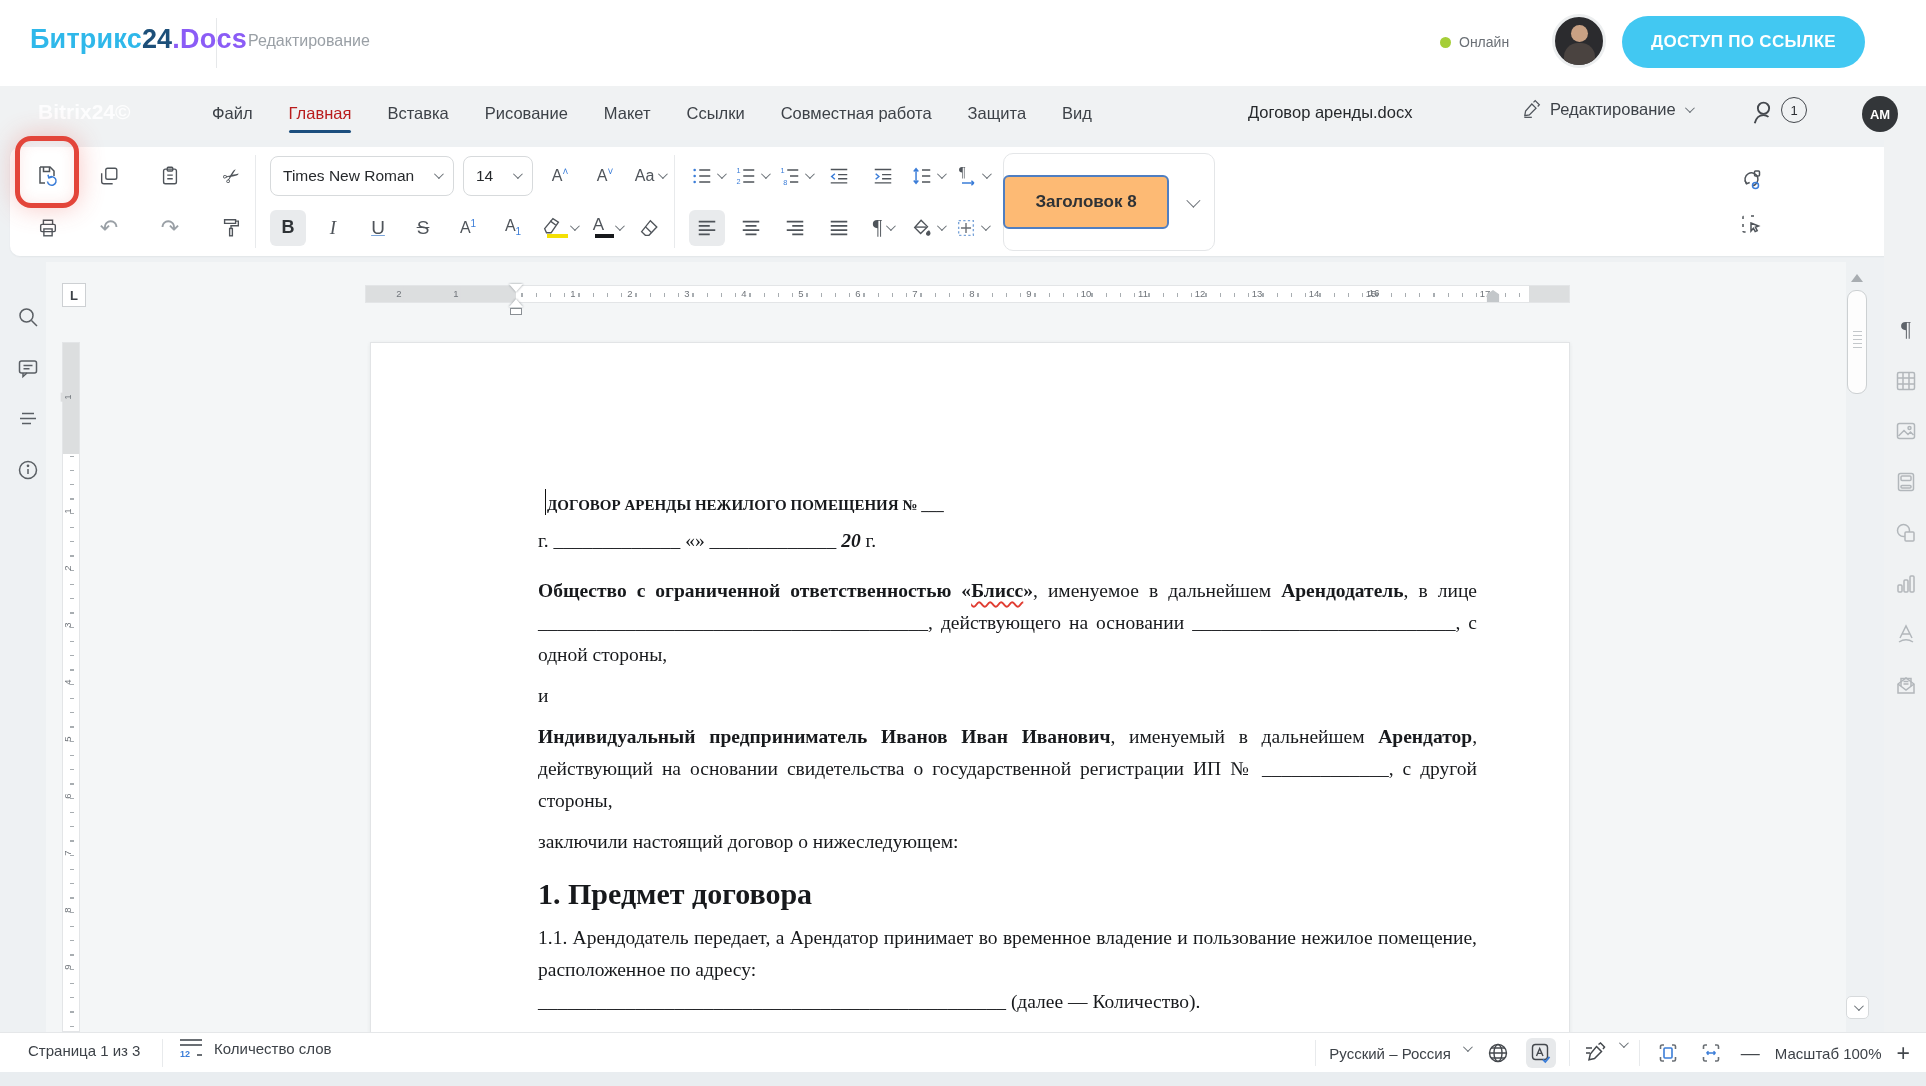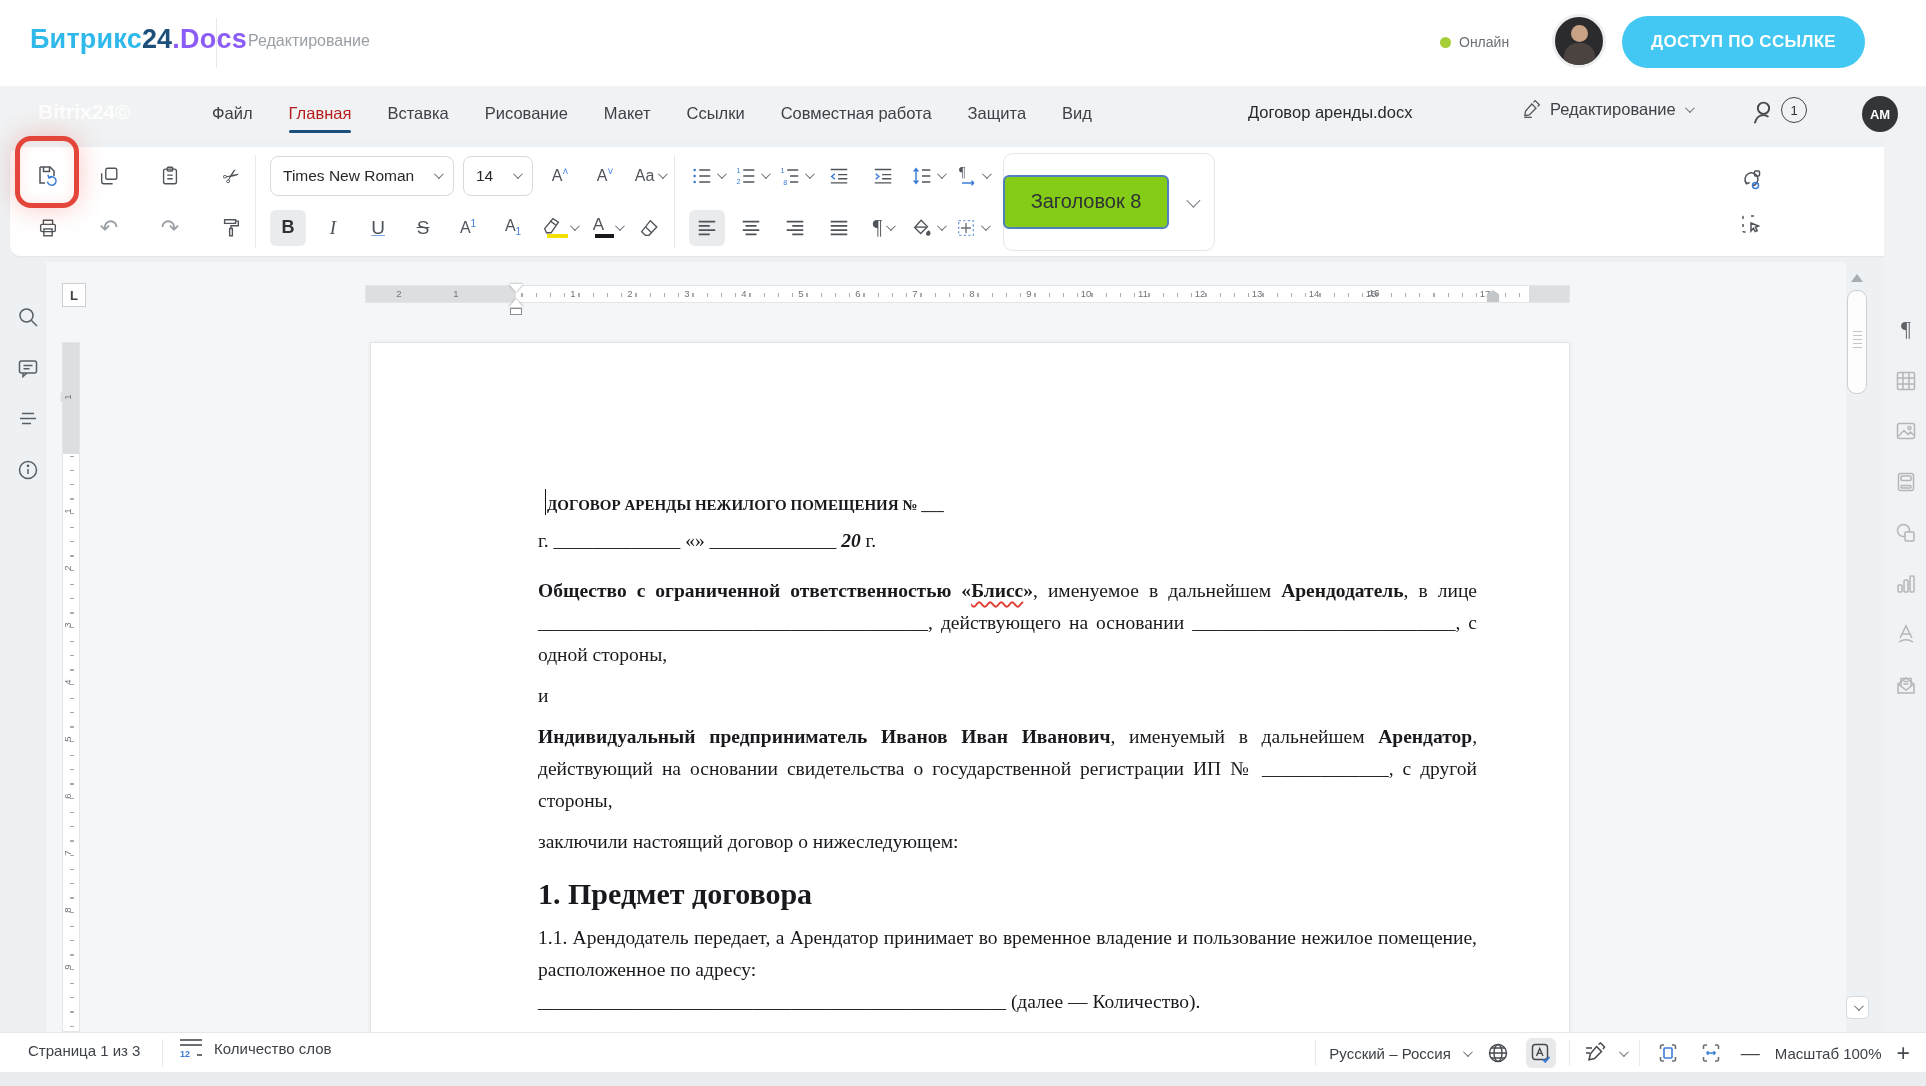--- a/index.html
+++ b/index.html
@@ -77,21 +77,21 @@
             cursor:pointer; background:#fff; }
   .sel-font { width:184px; }
   .sel-size { width:70px; }
   .hl-bar { position:absolute; left:7px; bottom:4px; width:21px; height:4px; background:#f4e004; }
   .fc-bar { position:absolute; left:8px; bottom:4px; width:19px; height:4px; background:#17191c; }
   .chwrap { display:flex; align-items:center; gap:4px; cursor:pointer; }
   .style-dd { align-self:center; margin-left:14px; width:212px; height:98px; border:1px solid #e4e6e8;
               border-radius:10px; display:flex; align-items:center; cursor:pointer; background:#fff; }
   .style-box { margin-left:-1px; width:166px; height:54px; border:2px solid var(--styleborder,#4f7ec1);
                border-radius:6px; display:flex; align-items:center; justify-content:center;
-               font-size:20px; color:#2e3236; background:#84cc16; }
+               font-size:17px; color:#2e3236; background:#fdba74;font-weight:bold; }
   .style-chev { flex:1; display:flex; align-items:center; justify-content:center; }
   .style-chev .chev { width:10px; height:10px; }
   .tb-right { position:absolute; left:1723px; top:0; height:109px; display:flex; flex-direction:column;
               justify-content:space-around; padding:10px 0; }
 
   
   .annotate { position:absolute; left:15px; top:136px; width:64px; height:72px; border:5px solid var(--ann,#e3453a);
               border-radius:16px; z-index:60; pointer-events:none;
               box-shadow:0 0 26px rgba(227,69,58,.30), inset 0 0 14px rgba(227,69,58,.12); }
 
@@ -165,21 +165,21 @@
                border-top:1px solid #e5e7e9; font-size:15px; color:#3d4248; }
   .sb-page { position:absolute; left:28px; top:9px; }
   .sb-sep { position:absolute; top:6px; width:1px; height:28px; background:#e8eaec; }
   .sb-wc { position:absolute; left:180px; top:5px; display:flex; align-items:center; gap:12px; cursor:pointer; }
   .wc-ic { position:relative; width:22px; height:20px; }
   .wc-ic i { position:absolute; left:0; height:2px; background:#6a6f74; }
   .wc-ic .badge12 { position:absolute; left:0; bottom:-1px; font-size:9px; font-weight:bold;
                     font-style:normal; color:#3b7dd8; background:none; height:auto; }
   .wc-ic .dash { position:absolute; right:0; bottom:2px; width:5px; height:2px; background:#6a6f74; }
   .sb-right { position:absolute; right:14px; top:0; height:40px; display:flex; align-items:center; gap:13px; }
-  .sb-item { display:flex; align-items:center; gap:12px; cursor:pointer; }
+  .sb-item { display:flex; align-items:flex-start; gap:12px; cursor:pointer; }
   .sb-ic { width:30px; height:30px; border-radius:6px; display:flex; align-items:center; justify-content:center; }
   .sb-ic.on { background:#e7e9eb; }
   .sb-vr { width:1px; height:26px; background:#e8eaec; }
   .zoom-ctl { font-size:19px; color:#44484d; cursor:pointer; padding:0 2px; }
   .bottom-strip { position:absolute; left:0; top:1072px; width:1926px; height:14px; background:#e9edf0; }
 
   svg.ic { display:block; }
 </style>
 </head>
 <body>

